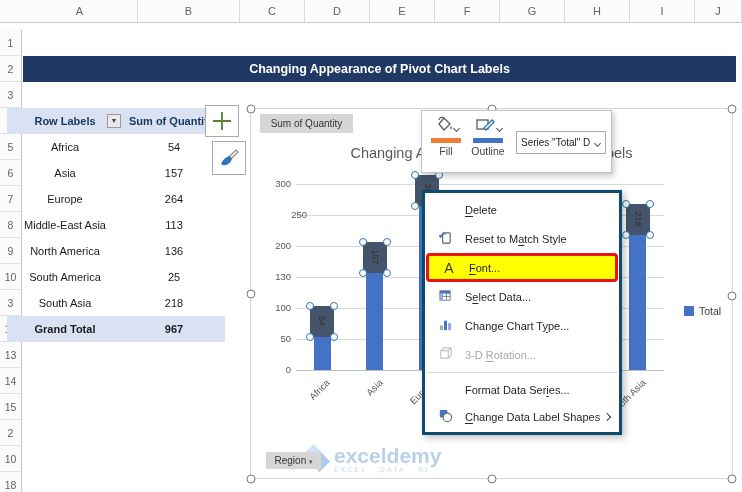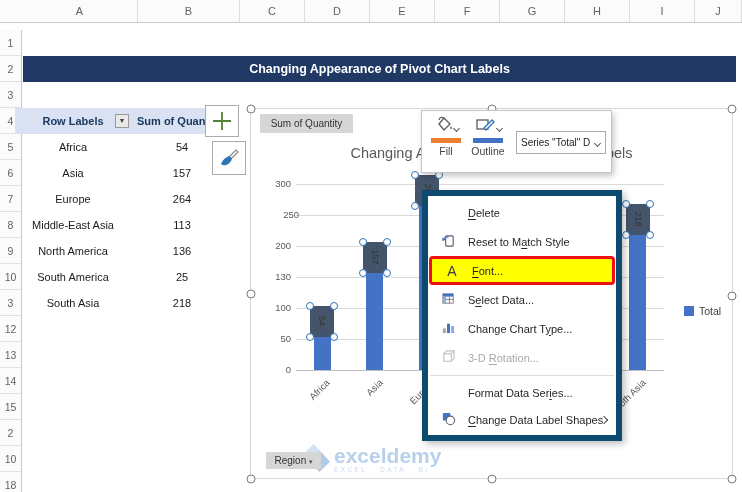--- a/index.html
+++ b/index.html
@@ -19,21 +19,21 @@
   #row-headers { position:absolute; left:0; top:30px; width:22px; height:462px;
     border-right:1px solid #c9c9c9; background:#fbfbfb; }
   .rowh { position:absolute; left:0; width:21px; text-align:center; color:#5f6368;
     font-size:10.5px; border-bottom:1px solid #e2e2e2; height:26px; line-height:26px; }
 
   
   #banner { position:absolute; left:23px; top:56px; width:713px; height:26px; background:#1f3864;
     color:#fff; font-weight:bold; font-size:12.5px; text-align:center; line-height:26px; }
 
   
-  .pvt-row { position:absolute; left:15px; width:218px; height:26px; display:flex; font-size:11px; }
+  .pvt-row { position:absolute; left:7px; width:218px; height:26px; display:flex; font-size:11px; }
   .pvt-a { width:116px; text-align:center; line-height:26px; color:#1a1a1a; overflow:hidden; }
   .pvt-b { width:102px; text-align:center; line-height:26px; color:#1a1a1a; }
   #pvt-head { top:108px; background:#d9e1f2; font-weight:bold; }
   #pvt-head .pvt-a, #pvt-head .pvt-b { color:#17375e; }
   #pvt-head .pvt-b { text-align:left; padding-left:6px; }
   #pvt-total { top:316px; background:#d9e1f2; font-weight:bold; }
   #filter-btn { position:absolute; left:100px; top:6px; width:14px; height:14px; background:#e9e9e9;
     border:1px solid #9a9a9a; font-size:7px; color:#444; text-align:center; line-height:12px; }
 
   
@@ -88,21 +88,21 @@
   .mt-bar { height:5px; width:30px; margin:1px auto 2px; }
   .mt-label { font-size:10.5px; color:#444; }
   .chev { display:inline-block; width:5px; height:5px; border-right:1.4px solid #555;
     border-bottom:1.4px solid #555; transform:rotate(45deg); vertical-align:middle; }
   #mt-dd { position:absolute; left:94px; top:20px; width:90px; height:23px; border:1px solid #ababab;
     font-size:10px; color:#222; line-height:21px; padding-left:4px; white-space:nowrap; overflow:hidden; }
   #mt-dd .chev { position:absolute; right:5px; top:9px; }
 
   
   #context-menu { position:absolute; left:422px; top:190px; width:200px; background:#fff;
-    border:6px solid #0c4a6e; box-shadow:3px 3px 7px rgba(0,0,0,.25); padding:2px 0; }
+    border:3px solid #0c4a6e; box-shadow:3px 3px 7px rgba(0,0,0,.25); padding:2px 0; }
   .mi { position:relative; height:29px; display:flex; align-items:center; font-size:11px; color:#262626; }
   .mi.short { height:27px; }
   .mi .ic { width:40px; text-align:center; flex:0 0 40px; color:#3b3b3b; }
   .mi .txt { flex:1; }
   .mi.disabled { color:#a8a8a8; }
   .mi u { text-underline-offset:2px; }
   .mi.hl { background:#ffff00; border:3px solid #ee1111; border-radius:4px; height:29px;
     margin:0 1px; }
   .mi .subarrow { position:absolute; right:9px; top:11px; width:6px; height:6px;
     border-right:1.4px solid #444; border-bottom:1.4px solid #444; transform:rotate(-45deg); }
@@ -178,20 +178,24 @@
       </div>
       <div class="pvt-row" style="top: 264px;">
         <div class="pvt-a">South America</div>
         <div class="pvt-b">25</div>
       </div>
       <div class="pvt-row" style="top: 290px;">
         <div class="pvt-a">South Asia</div>
         <div class="pvt-b">218</div>
       </div>
     </div>
+  <div class="pvt-row" id="pvt-total">
+    <div class="pvt-a">Grand Total</div>
+    <div class="pvt-b">967</div>
+  </div>
 
   <div id="chart">
     <div id="fld-value">Sum of Quantity</div>
     <div id="chart-title">Changing Appearance of Pivot Chart Labels</div>
     <div id="plot">
         <div class="gline" style="top: 155px;"></div>
         <div class="gline" style="top: 124px;"></div>
         <div class="gline" style="top: 93px;"></div>
         <div class="gline" style="top: 62px;"></div>
         <div class="gline" style="top: 31px;"></div>
@@ -253,21 +257,21 @@
         <div class="lh" style="left: 329.714px; top: 50.84px;"></div>
         <div class="lh" style="left: 353.714px; top: 50.84px;"></div>
       </div>
     <div id="axis-x"></div>
     <div id="yticks">
         <div class="ytick" style="left: 8px; top: 255px;">0</div>
         <div class="ytick" style="left: 8px; top: 224px;">50</div>
         <div class="ytick" style="left: 8px; top: 193px;">100</div>
         <div class="ytick" style="left: 8px; top: 162px;">130</div>
         <div class="ytick" style="left: 8px; top: 131px;">200</div>
-        <div class="ytick" style="left: 16px; top: 100px;">250</div>
+        <div class="ytick" style="left: 24px; top: 100px;">250</div>
         <div class="ytick" style="left: 8px; top: 69px;">300</div>
       </div>
     <div id="xlabels">
         <div class="xlab" style="left: -16.7143px; top: 268px;">Africa</div>
         <div class="xlab" style="left: 35.8571px; top: 268px;">Asia</div>
         <div class="xlab" style="left: 88.4286px; top: 268px;">Europe</div>
         <div class="xlab" style="left: 141px; top: 268px;">Middle-East Asia</div>
         <div class="xlab" style="left: 193.571px; top: 268px;">North America</div>
         <div class="xlab" style="left: 246.143px; top: 268px;">South America</div>
         <div class="xlab" style="left: 298.714px; top: 268px;">South Asia</div>

